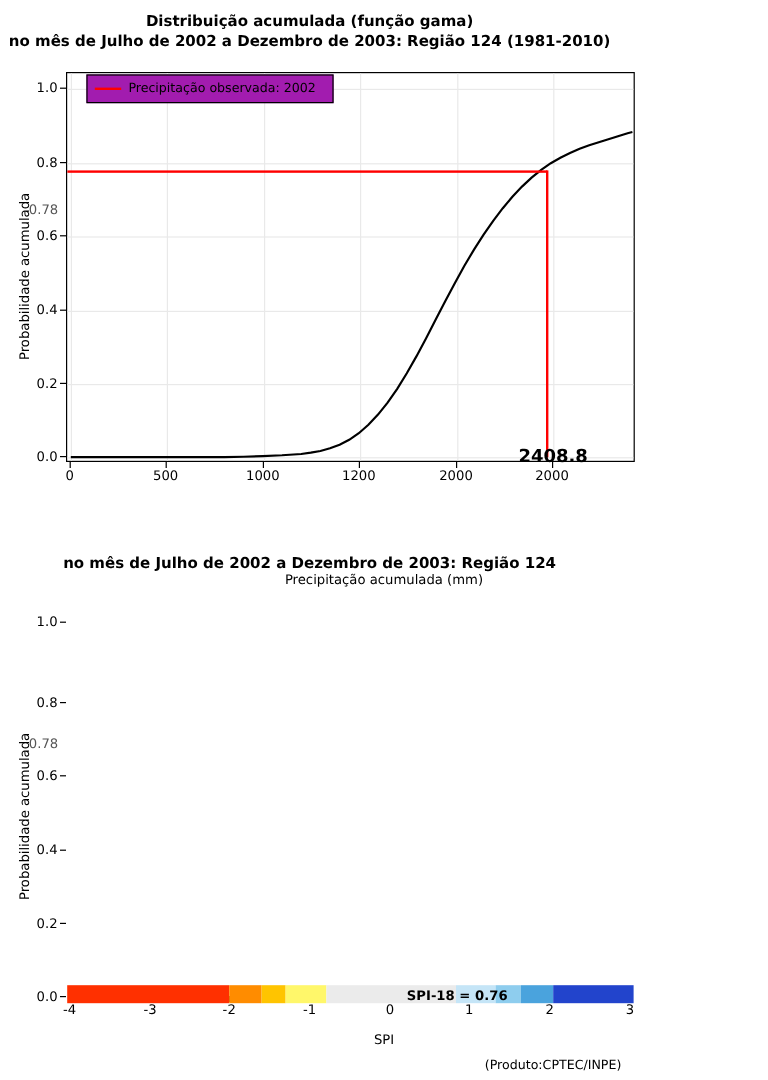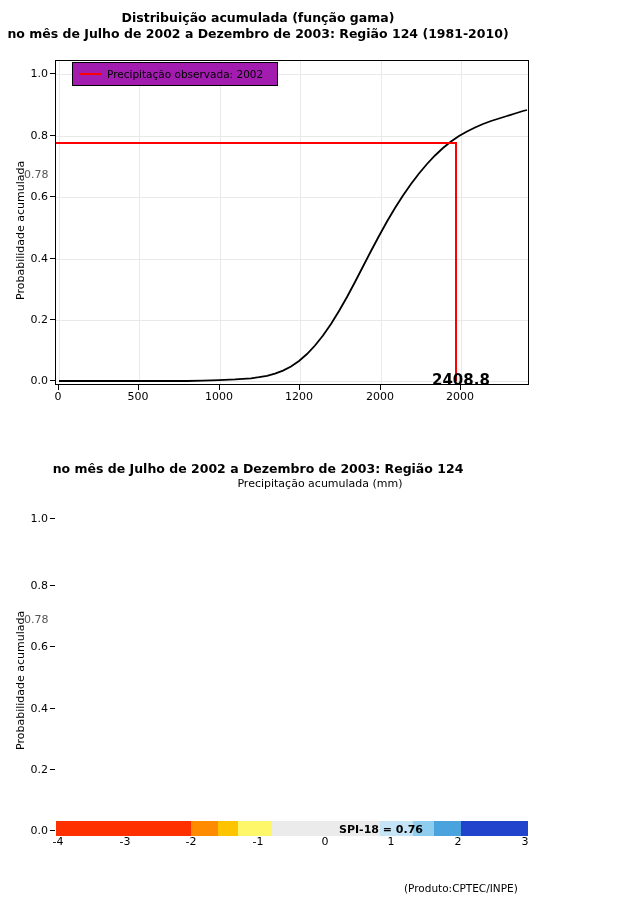--- a/index.html
+++ b/index.html
@@ -274,20 +274,21 @@
 
     <div class="tickmark x" style="left:58px; top:380px;"></div>
     <div class="tickmark x" style="left:125px; top:380px;"></div>
     <div class="tickmark x" style="left:191px; top:380px;"></div>
     <div class="tickmark x" style="left:258px; top:380px;"></div>
     <div class="tickmark x" style="left:325px; top:380px;"></div>
     <div class="tickmark x" style="left:391px; top:380px;"></div>
     <div class="tickmark x" style="left:458px; top:380px;"></div>
     <div class="tickmark x" style="left:525px; top:380px;"></div>
 
+    <div class="axis-label-x" style="top:410px;">SPI</div>
 
     <div class="value078" style="left:24px; top:131px;">0.78</div>
 
     <div class="spi-strip" style="left:56px; top:371px; width:472px;">
       <div class="spi-seg" style="width:134.9px; background:#ff3000;"></div>
       <div class="spi-seg" style="width:27.0px; background:#ff8c00;"></div>
       <div class="spi-seg" style="width:20.2px; background:#ffc400;"></div>
       <div class="spi-seg" style="width:33.7px; background:#fff76a;"></div>
       <div class="spi-seg" style="width:107.9px; background:#ebebeb;"></div>
       <div class="spi-seg" style="width:33.7px; background:#c5e5f7;"></div>

